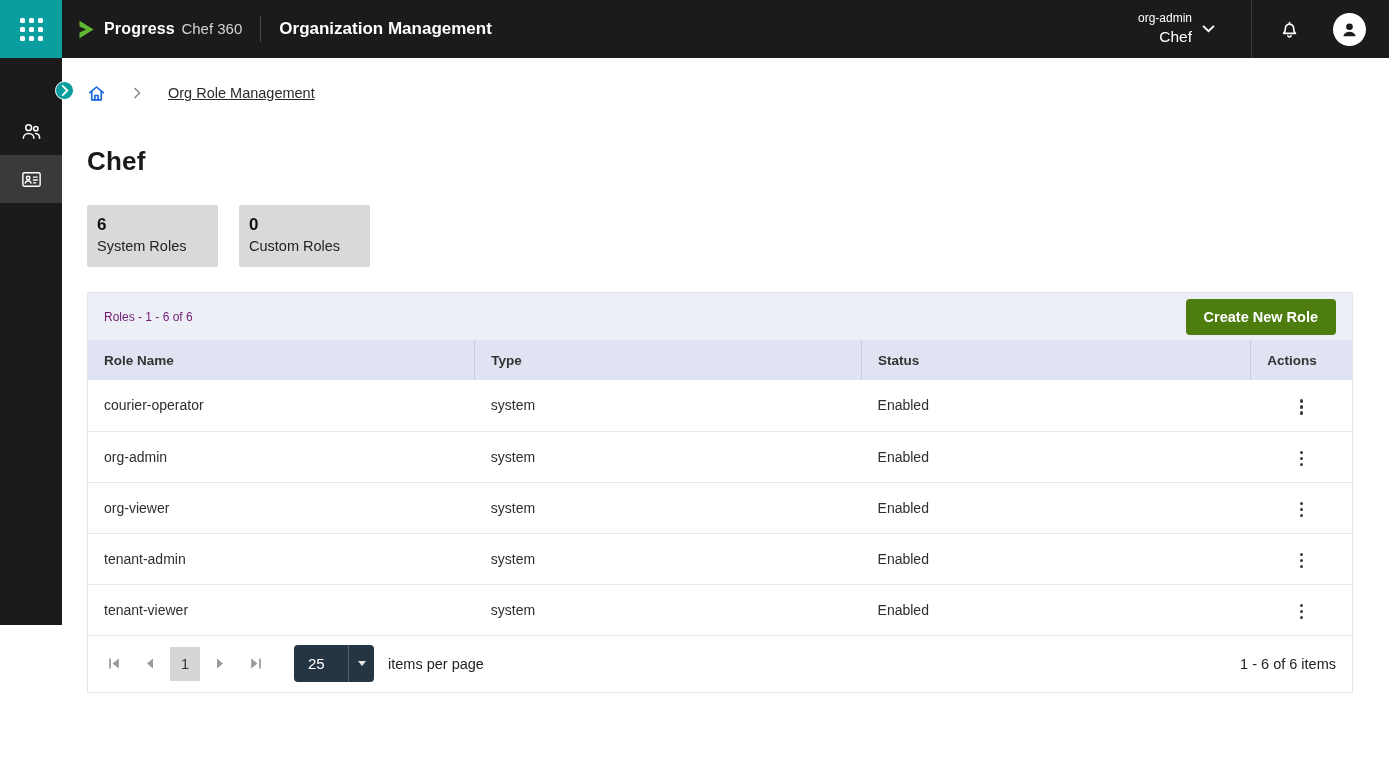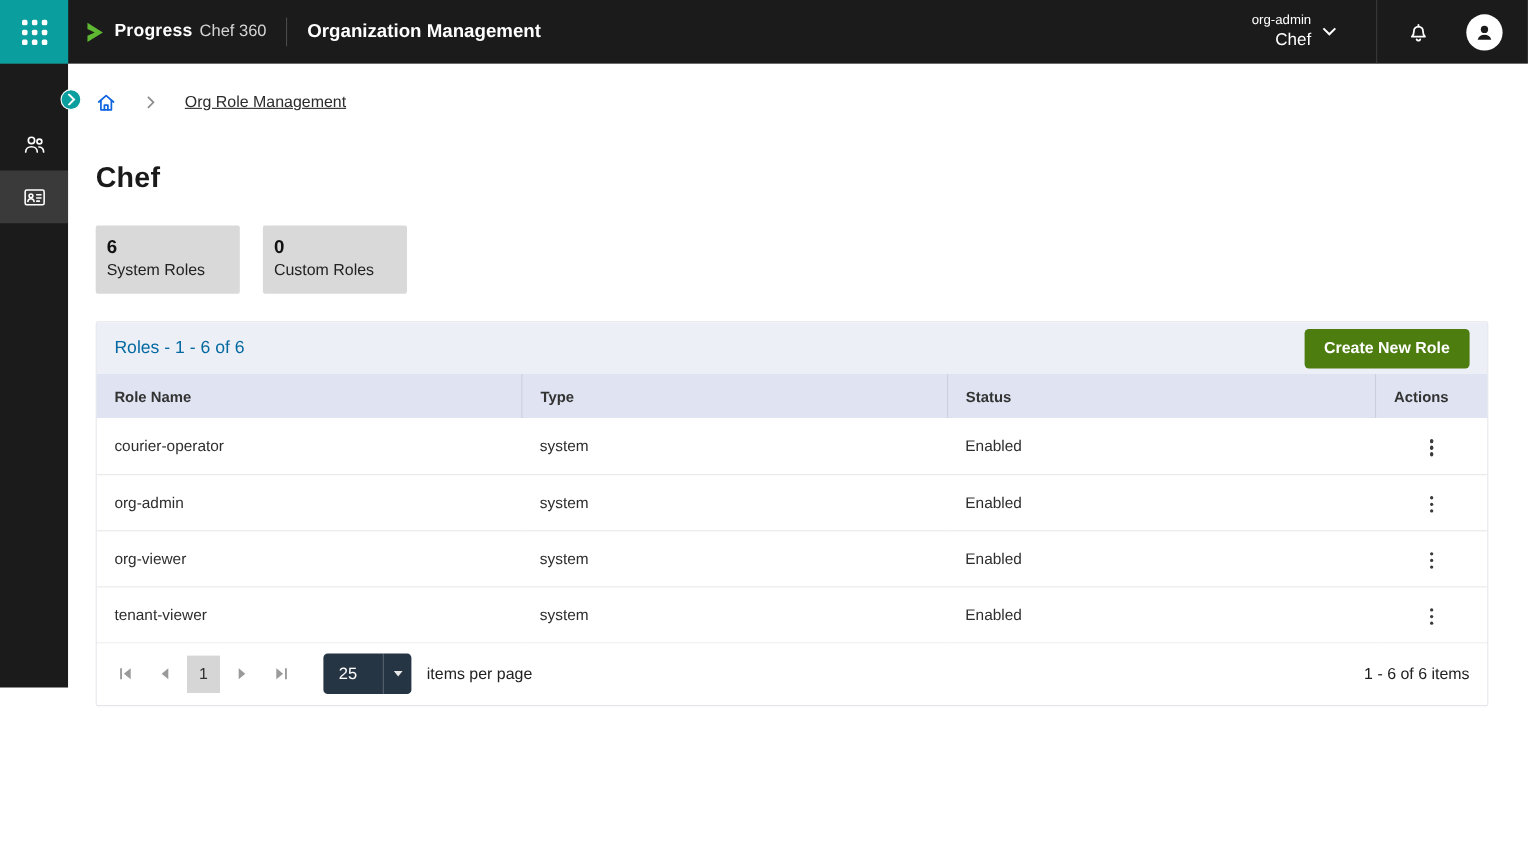--- a/index.html
+++ b/index.html
@@ -44,21 +44,21 @@
 
   
   .stats { display:flex; gap:21px; margin-top:28px; }
   .stat-card { background:#d9d9d9; min-width:131px; padding:10px 14px 13px 10px; border-radius:2px; }
   .stat-value { font-size:17px; font-weight:700; color:#111; }
   .stat-label { font-size:14.5px; color:#222; margin-top:3px; }
 
   
   .card { margin-top:25px; border:1px solid #e3e4ea; border-radius:2px; }
   .card-header { background:#edeff6; height:47px; display:flex; align-items:center; justify-content:space-between; padding:0 16px; }
-  .card-title { font-size:16px; color:#0369a1; }
+  .card-title { font-size:12px; color:#701a75; }
   .create-btn { background:#4d7c0f; color:#fff; border:none; border-radius:4px; font-size:14.5px; font-weight:700; padding:10px 18px; cursor:pointer; font-family:inherit; }
 
   table { width:100%; border-collapse:collapse; }
   thead th { background:#dfe3f2; text-align:left; font-size:13.5px; font-weight:700; color:#333; padding:0 16px; height:40px; border-right:1px solid #c9cede; }
   thead th:last-child { border-right:none; }
   th.col-name { width:30.6%; } th.col-type { width:30.6%; } th.col-status { width:30.8%; }
   tbody td { height:51px; padding:0 16px; font-size:14px; color:#2e2e2e; border-bottom:1px solid #e9e9e9; background:#fff; }
   td.cell-actions { text-align:center; }
   .kebab { display:inline-flex; flex-direction:column; gap:2.5px; background:none; border:none; cursor:pointer; padding:6px 9px; }
   .kebab i { width:3.5px; height:3.5px; border-radius:50%; background:#3a3a3a; display:block; }
@@ -225,20 +225,30 @@
               <td>system</td>
               <td>Enabled</td>
               <td class="cell-actions"><button class="kebab">
                     <i></i>
                     <i></i>
                     <i></i>
                   </button></td>
             </tr>
             <tr>
               <td>org-viewer</td>
+              <td>system</td>
+              <td>Enabled</td>
+              <td class="cell-actions"><button class="kebab">
+                    <i></i>
+                    <i></i>
+                    <i></i>
+                  </button></td>
+            </tr>
+            <tr>
+              <td>tenant-admin</td>
               <td>system</td>
               <td>Enabled</td>
               <td class="cell-actions"><button class="kebab">
                     <i></i>
                     <i></i>
                     <i></i>
                   </button></td>
             </tr>
             <tr>
               <td>tenant-viewer</td>

